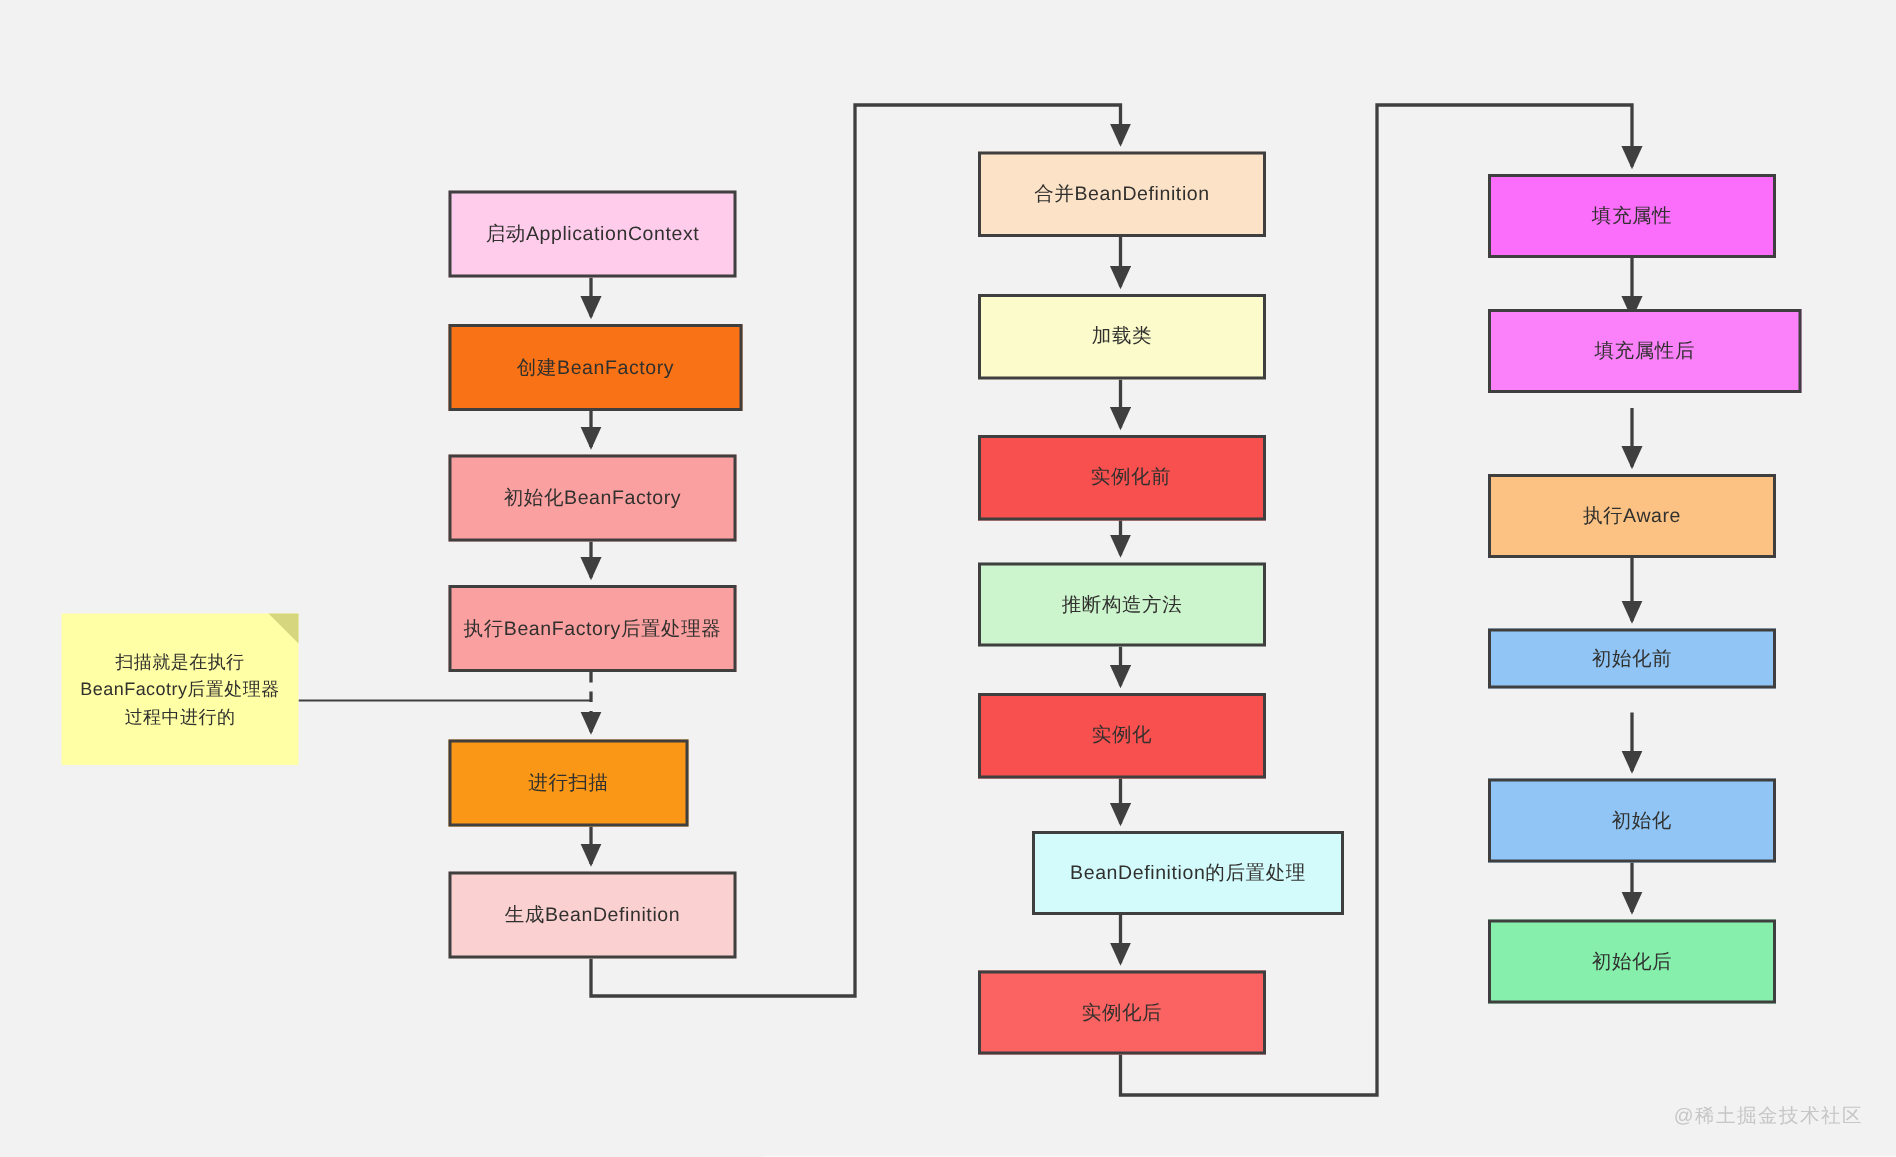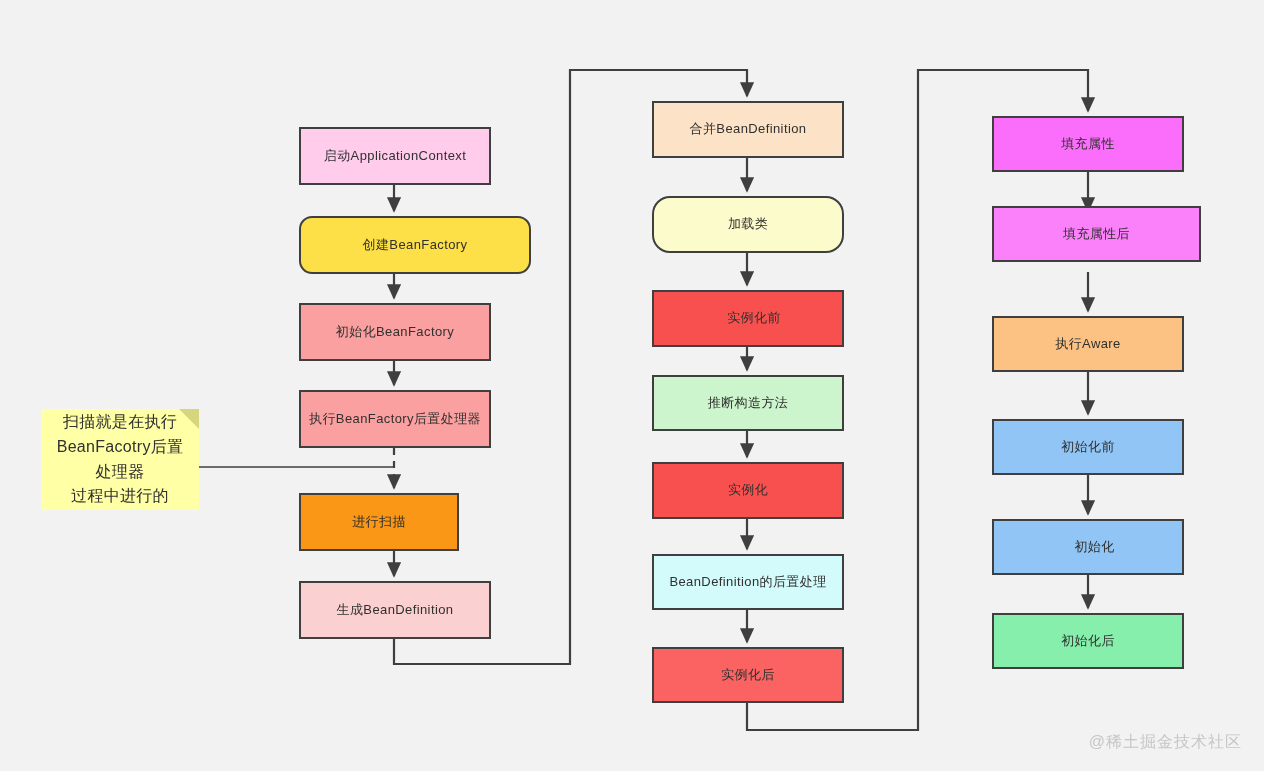--- a/index.html
+++ b/index.html
@@ -35,21 +35,21 @@
     line-height: 1.3;
     color: #30302e;
     letter-spacing: 0.4px;
     z-index: 2;
   }
   .sticky {
     position: absolute;
     box-sizing: border-box;
     background: #ffffa5;
     color: #30302e;
-    font-size: 16px;
+    font-size: 12px;
     line-height: 1.55;
     text-align: center;
     display: flex;
     align-items: center;
     justify-content: center;
     padding: 18px 8px;
     z-index: 2;
     letter-spacing: 0.3px;
   }
   .sticky-fold {
@@ -59,21 +59,21 @@
     width: 0;
     height: 0;
     border-left: 20px solid transparent;
     border-top: 20px solid #d6d67f;
     z-index: 3;
   }
   .watermark {
     position: absolute;
     right: 22px;
     bottom: 18px;
-    font-size: 16px;
+    font-size: 13px;
     color: #c6c6c6;
     letter-spacing: 1px;
     z-index: 4;
   }
 </style>
 </head>
 <body>
 
 <div id="canvas">
 
@@ -107,36 +107,36 @@
       <line x1="1088" y1="172" x2="1088" y2="211" marker-end="url(#arrow)"></line>
       <line x1="1088" y1="272" x2="1088" y2="311" marker-end="url(#arrow)"></line>
       <line x1="1088" y1="372" x2="1088" y2="414" marker-end="url(#arrow)"></line>
       <line x1="1088" y1="475" x2="1088" y2="514" marker-end="url(#arrow)"></line>
       <line x1="1088" y1="575" x2="1088" y2="608" marker-end="url(#arrow)"></line>
     </g>
   </svg>
 
   <div id="nodes">
       <div class="node" style="left: 299px; top: 127px; width: 192px; height: 58px; background: rgb(255, 204, 236); border-color: rgb(63, 63, 63);">启动ApplicationContext</div>
-      <div class="node" style="left: 299px; top: 216px; width: 232px; height: 58px; background: #fde047; border-color: rgb(63, 63, 63); border-radius: 13px;">创建BeanFactory</div>
+      <div class="node" style="left: 299px; top: 216px; width: 196px; height: 58px; background: #f97316; border-color: rgb(63, 63, 63);">创建BeanFactory</div>
       <div class="node" style="left: 299px; top: 303px; width: 192px; height: 58px; background: rgb(251, 160, 160); border-color: rgb(63, 63, 63);">初始化BeanFactory</div>
       <div class="node" style="left: 299px; top: 390px; width: 192px; height: 58px; background: rgb(251, 160, 160); border-color: rgb(63, 63, 63);">执行BeanFactory后置处理器</div>
       <div class="node" style="left: 299px; top: 493px; width: 160px; height: 58px; background: rgb(250, 151, 22); border-color: rgb(63, 63, 63);">进行扫描</div>
       <div class="node" style="left: 299px; top: 581px; width: 192px; height: 58px; background: rgb(251, 208, 208); border-color: rgb(63, 63, 63);">生成BeanDefinition</div>
       <div class="node" style="left: 652px; top: 101px; width: 192px; height: 57px; background: rgb(252, 226, 198); border-color: rgb(63, 63, 63);">合并BeanDefinition</div>
-      <div class="node" style="left: 652px; top: 196px; width: 192px; height: 57px; background: rgb(252, 251, 203); border-color: rgb(63, 63, 63); border-radius: 18px;">加载类</div>
+      <div class="node" style="left: 652px; top: 196px; width: 192px; height: 57px; background: rgb(252, 251, 203); border-color: rgb(63, 63, 63);">加载类</div>
       <div class="node" style="left: 652px; top: 290px; width: 192px; height: 57px; background: rgb(248, 80, 79); border-color: rgb(63, 63, 63); padding-left: 12px;">实例化前</div>
       <div class="node" style="left: 652px; top: 375px; width: 192px; height: 56px; background: rgb(205, 245, 205); border-color: rgb(63, 63, 63);">推断构造方法</div>
       <div class="node" style="left: 652px; top: 462px; width: 192px; height: 57px; background: rgb(248, 80, 79); border-color: rgb(63, 63, 63);">实例化</div>
-      <div class="node" style="left: 652px; top: 554px; width: 192px; height: 56px; background: rgb(211, 251, 251); border-color: rgb(63, 63, 63);">BeanDefinition的后置处理</div>
+      <div class="node" style="left: 688px; top: 554px; width: 208px; height: 56px; background: rgb(211, 251, 251); border-color: rgb(63, 63, 63);">BeanDefinition的后置处理</div>
       <div class="node" style="left: 652px; top: 647px; width: 192px; height: 56px; background: rgb(251, 99, 98); border-color: rgb(63, 63, 63);">实例化后</div>
       <div class="node" style="left: 992px; top: 116px; width: 192px; height: 56px; background: rgb(251, 110, 251); border-color: rgb(63, 63, 63);">填充属性</div>
       <div class="node" style="left: 992px; top: 206px; width: 209px; height: 56px; background: rgb(251, 129, 251); border-color: rgb(63, 63, 63);">填充属性后</div>
       <div class="node" style="left: 992px; top: 316px; width: 192px; height: 56px; background: rgb(251, 194, 131); border-color: rgb(63, 63, 63);">执行Aware</div>
-      <div class="node" style="left: 992px; top: 419px; width: 192px; height: 56px; background: rgb(144, 197, 245); border-color: rgb(63, 63, 63);">初始化前</div>
+      <div class="node" style="left: 992px; top: 419px; width: 192px; height: 40px; background: rgb(144, 197, 245); border-color: rgb(63, 63, 63);">初始化前</div>
       <div class="node" style="left: 992px; top: 519px; width: 192px; height: 56px; background: rgb(144, 197, 245); border-color: rgb(63, 63, 63); padding-left: 13px;">初始化</div>
       <div class="node" style="left: 992px; top: 613px; width: 192px; height: 56px; background: #86efac; border-color: rgb(63, 63, 63);">初始化后</div>
     </div>
 
   <div class="sticky" id="sticky-note" style="left: 41px; top: 409px; width: 158px; height: 101px; background: rgb(255, 255, 165);">
     <span class="sticky-fold"></span>
     <span id="sticky-text">扫描就是在执行<br>BeanFacotry后置处理器<br>过程中进行的</span>
   </div>
 
   <div class="watermark">@稀土掘金技术社区</div>

